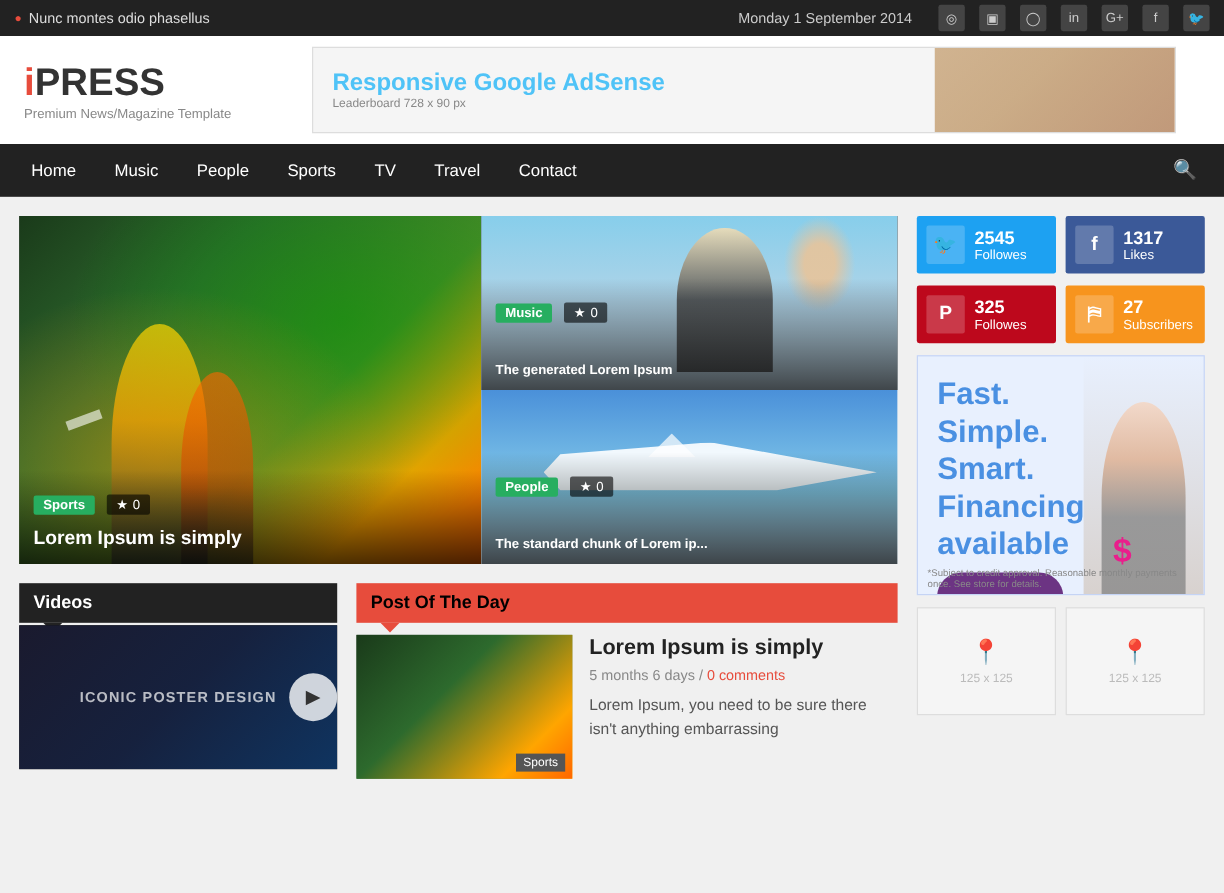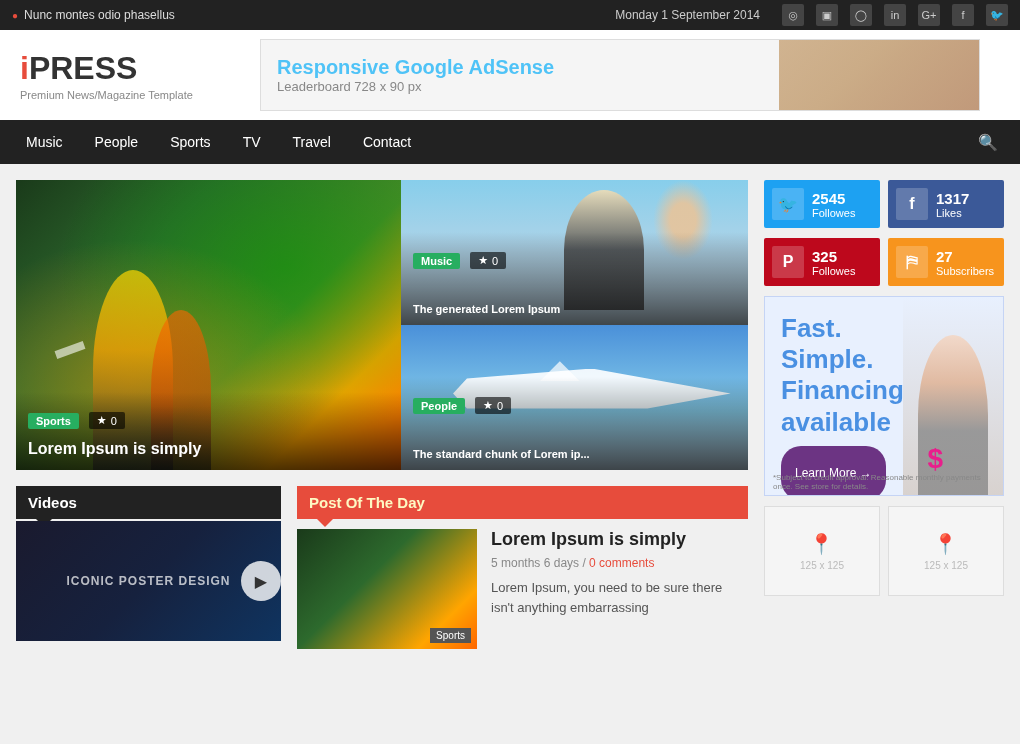--- a/index.html
+++ b/index.html
@@ -190,21 +190,21 @@
       background: #222;
       color: #fff;
       padding: 8px 12px;
       font-size: 15px;
       font-weight: bold;
       margin-bottom: 2px;
       position: relative;
     }
     .section-header-pink {
       background: #e74c3c;
-      color: #fef9c3;
+      color: #000000;
       padding: 8px 12px;
       font-size: 15px;
       font-weight: bold;
       margin-bottom: 10px;
     }
     .section-arrow {
       position: absolute; bottom: -8px; left: 20px;
       width: 0; height: 0;
       border-left: 8px solid transparent;
       border-right: 8px solid transparent;
@@ -390,29 +390,30 @@
     <div class="logo">
       <span class="i-letter">i</span><span>PRESS</span>
     </div>
     <div class="logo-tagline">Premium News/Magazine Template</div>
   </div>
   <div class="ad-banner">
     <div>
       <div class="ad-text-main">
         <span>Responsive</span><span> Google AdSense</span>
       </div>
-      <div style="font-size:13px;color:#888;">Leaderboard 728 x 90 px</div>
+      <div style="font-size:10px;color:#888;">Leaderboard 728 x 90 px</div>
     </div>
     <div class="ad-image">
       <div style="width:100%;height:100%;background:linear-gradient(135deg,#d4b896 0%,#c8a882 40%,#b08060 100%);opacity:0.7;"></div>
     </div>
   </div>
 </div>
 
 <nav class="nav">
+  <div class="nav-item">Home</div>
   <div class="nav-item">Music</div>
   <div class="nav-item">People</div>
   <div class="nav-item">Sports</div>
   <div class="nav-item">TV</div>
   <div class="nav-item">Travel</div>
   <div class="nav-item">Contact</div>
   <div class="nav-spacer"></div>
   <div class="nav-search">🔍</div>
 </nav>
 
@@ -556,20 +557,21 @@
           <div class="social-card-count">27</div>
           <div class="social-card-label">Subscribers</div>
         </div>
       </div>
     </div>
 
     <div class="ad-sidebar">
       <div class="ad-sidebar-title">
         <div>Fast.</div>
         <div>Simple.</div>
+        <div>Smart.</div>
         <div>Financing</div>
         <div>available</div>
       </div>
       <button class="ad-sidebar-btn">
         <span>Learn More →</span>
       </button>
       <div class="ad-sidebar-person">
         <div style="width:70px;height:160px;background:linear-gradient(180deg,#f5d5c0 0%,#e0b090 30%,#888 60%,#888 100%);border-radius:50% 50% 0 0;opacity:0.8;"></div>
       </div>
       <div class="ad-sidebar-dollar">$</div>

